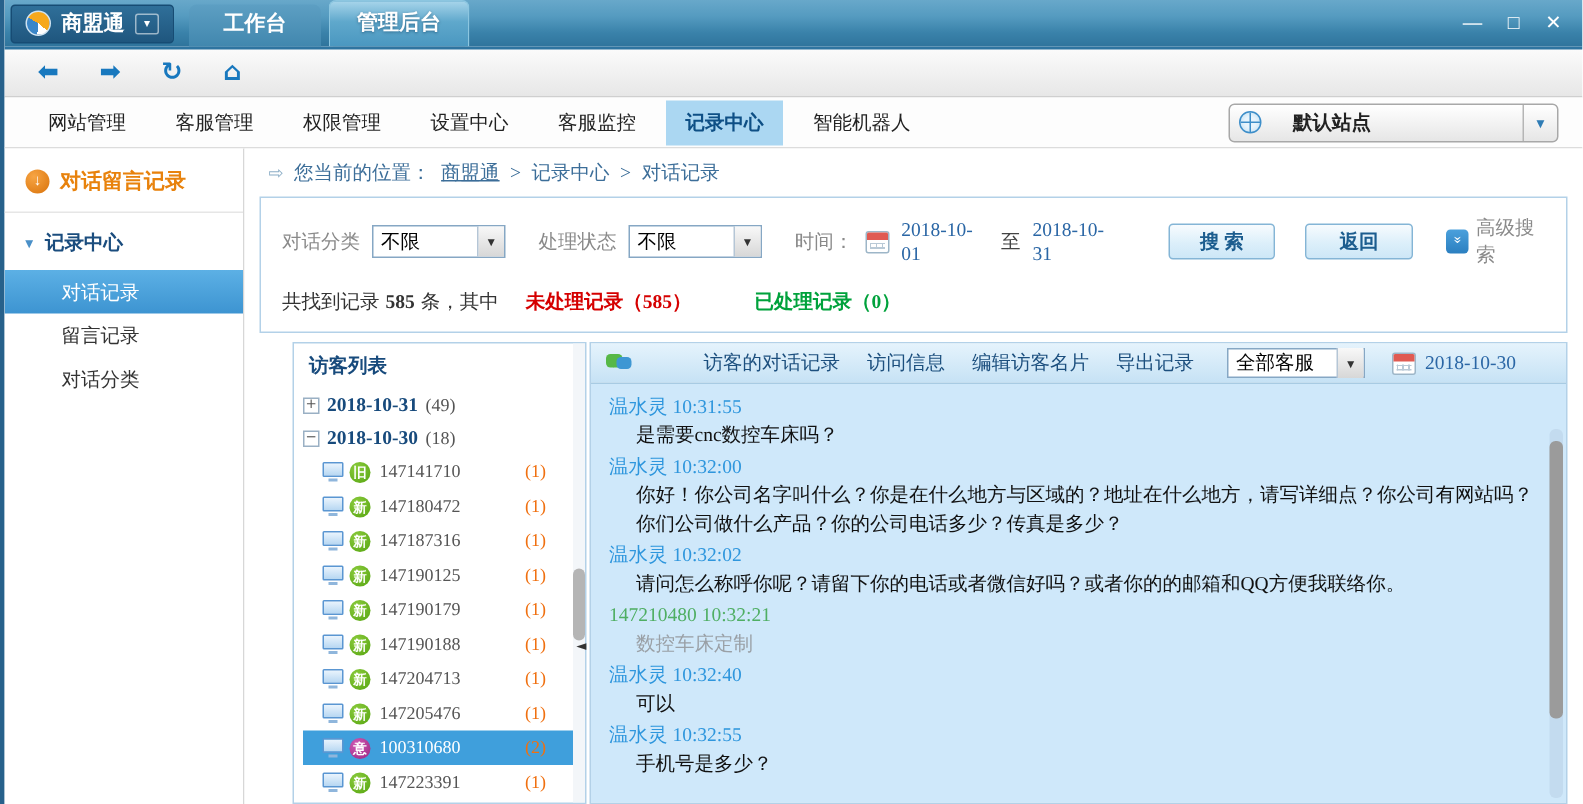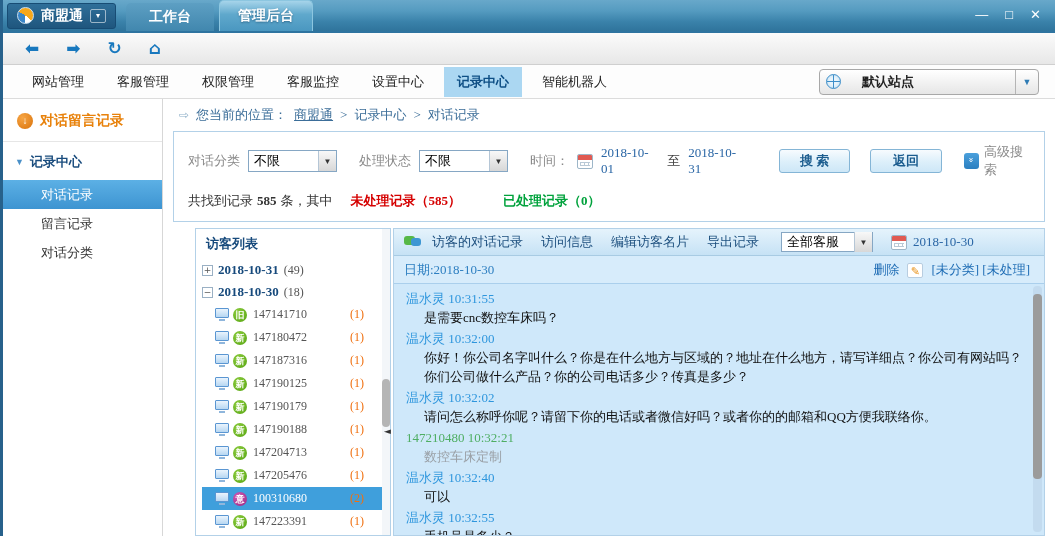--- a/index.html
+++ b/index.html
@@ -183,22 +183,22 @@
       <span class="tb-icon">➡</span>
       <span class="tb-icon">↻</span>
       <span class="tb-icon">⌂</span>
     </div>
 
   <div class="menubar">
     <span id="menu-items" style="display:flex;align-items:center;gap:7px;">
         <span class="menu-item">网站管理</span>
         <span class="menu-item">客服管理</span>
         <span class="menu-item">权限管理</span>
+        <span class="menu-item">设置中心</span>
         <span class="menu-item">客服监控</span>
-        <span class="menu-item">设置中心</span>
         <span class="menu-item active">记录中心</span>
         <span class="menu-item">智能机器人</span>
       </span>
     <div class="site-selector">
       <span class="globe"></span>
       <span class="site-label">默认站点</span>
       <span class="site-dd">▼</span>
     </div>
   </div>
 
@@ -367,44 +367,36 @@
             <div class="vp-thumb"></div>
           </div>
         </div>
 
         <div class="chat-panel">
           <div class="cp-header">
             <span class="chat-icon">
               <span class="bub1"></span>
                 <span class="bub2"></span>
             </span>
-            <span id="cp-tabs" style="display:flex;gap:18px;">
+            <span id="cp-tabs" style="display:flex;gap:18px;margin-left:37px;">
                 <span class="cp-tab active">访客的对话记录</span>
                 <span class="cp-tab">访问信息</span>
                 <span class="cp-tab">编辑访客名片</span>
                 <span class="cp-tab">导出记录</span>
               </span>
             <div class="sel sel-small" style="margin-left:4px;">
               <span>全部客服</span>
               <span class="sel-arrow">▼</span>
             </div>
             <span style="display:flex;align-items:center;gap:6px;">
               <span class="cal"></span>
               <span class="f-date">2018-10-30</span>
             </span>
           </div>
           <div class="cp-body">
-            <div class="session-head">
-              <span>日期:2018-10-30</span>
-              <span class="sh-right">
-                <span class="sh-del">删除</span>
-                <span class="pencil">✎</span>
-                <span class="sh-tags">[未分类] [未处理]</span>
-              </span>
-            </div>
             <div class="messages" id="messages">
                 <div class="msg-head agent">温水灵 10:31:55</div>
                 <div class="msg-body agent">是需要cnc数控车床吗？</div>
                 <div class="msg-head agent">温水灵 10:32:00</div>
                 <div class="msg-body agent">你好！你公司名字叫什么？你是在什么地方与区域的？地址在什么地方，请写详细点？你公司有网站吗？你们公司做什么产品？你的公司电话多少？传真是多少？</div>
                 <div class="msg-head agent">温水灵 10:32:02</div>
                 <div class="msg-body agent">请问怎么称呼你呢？请留下你的电话或者微信好吗？或者你的的邮箱和QQ方便我联络你。</div>
                 <div class="msg-head visitor">147210480 10:32:21</div>
                 <div class="msg-body visitor">数控车床定制</div>
                 <div class="msg-head agent">温水灵 10:32:40</div>

